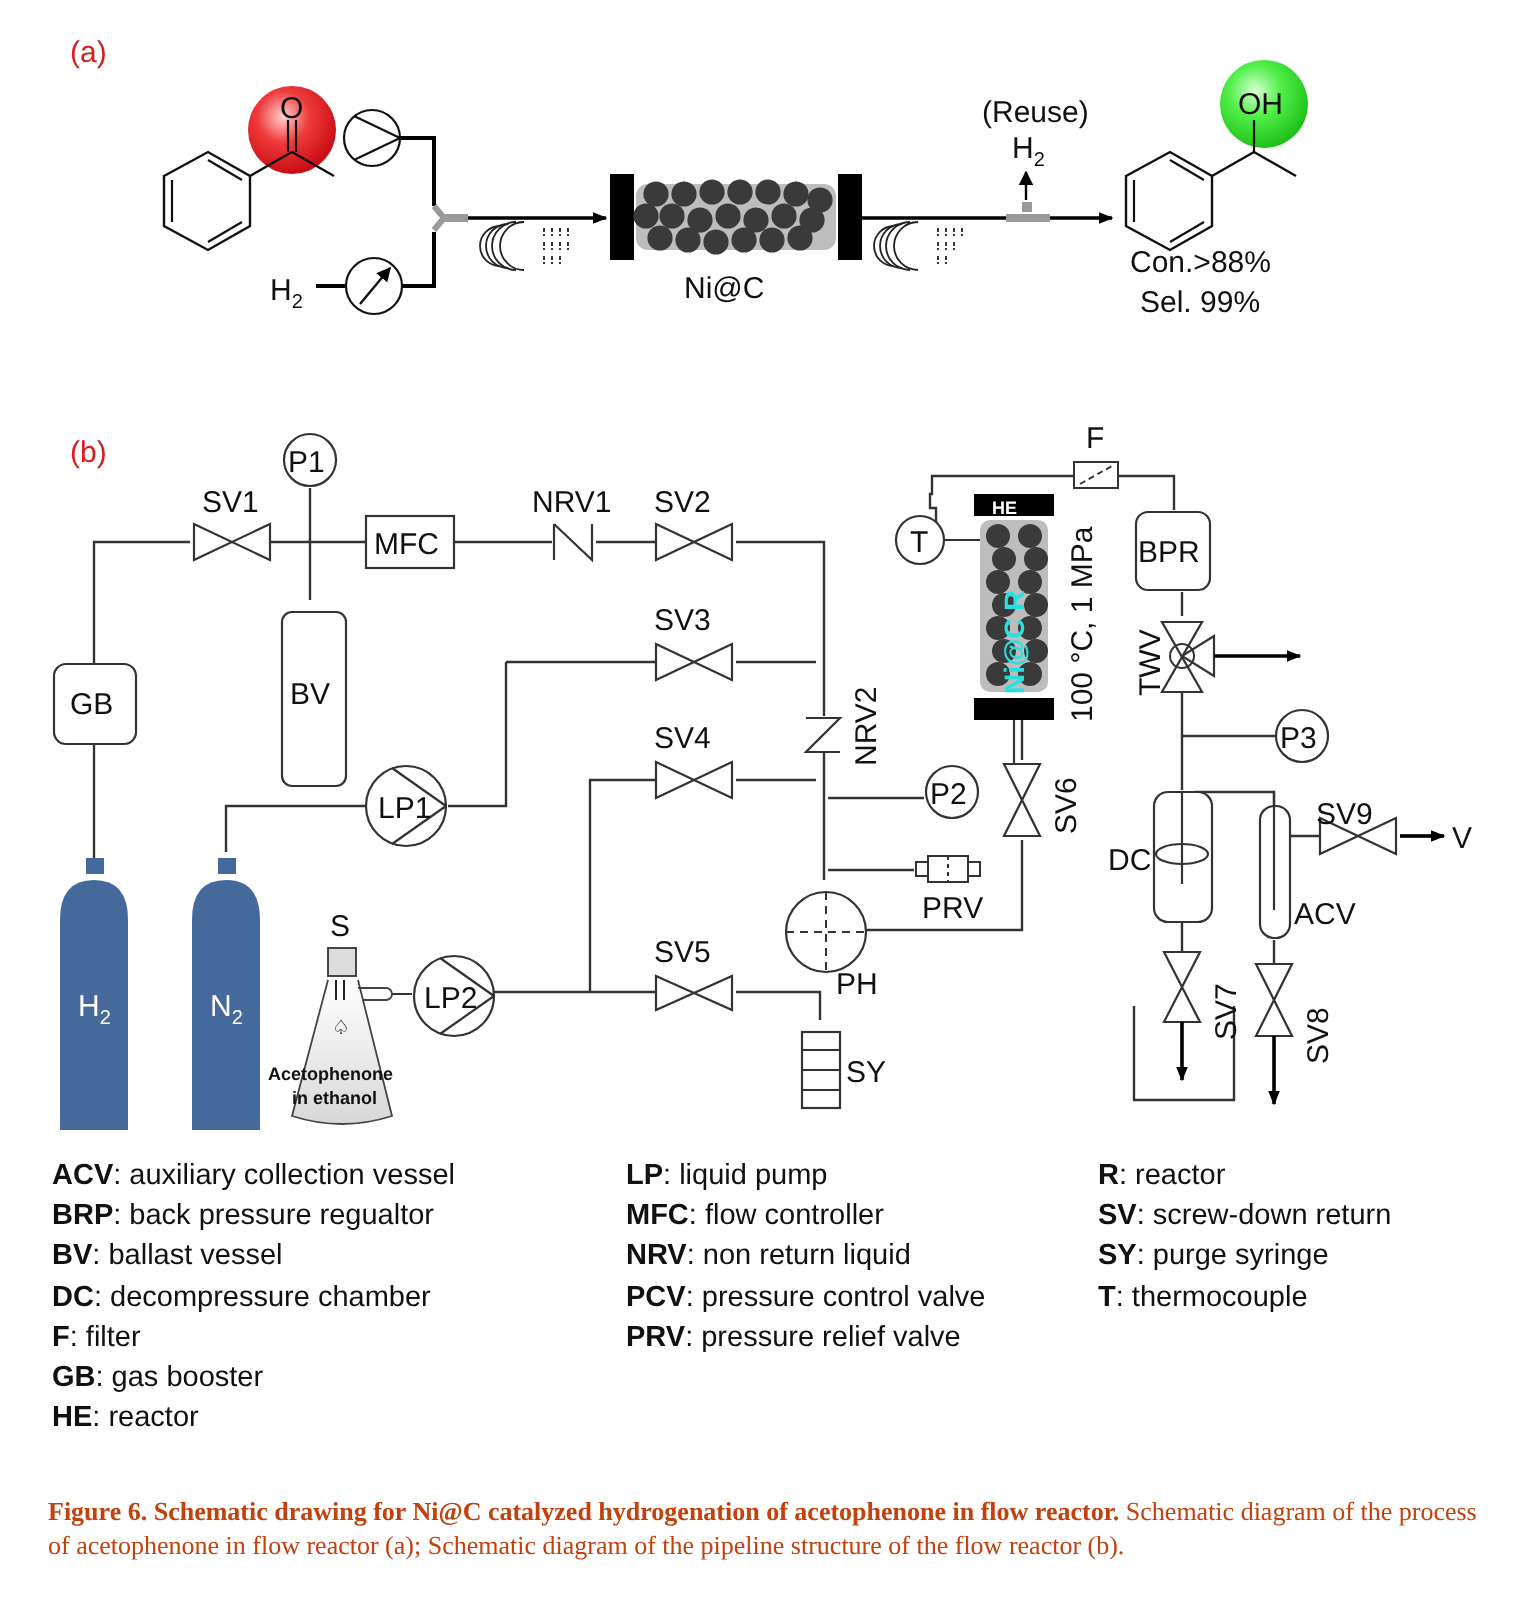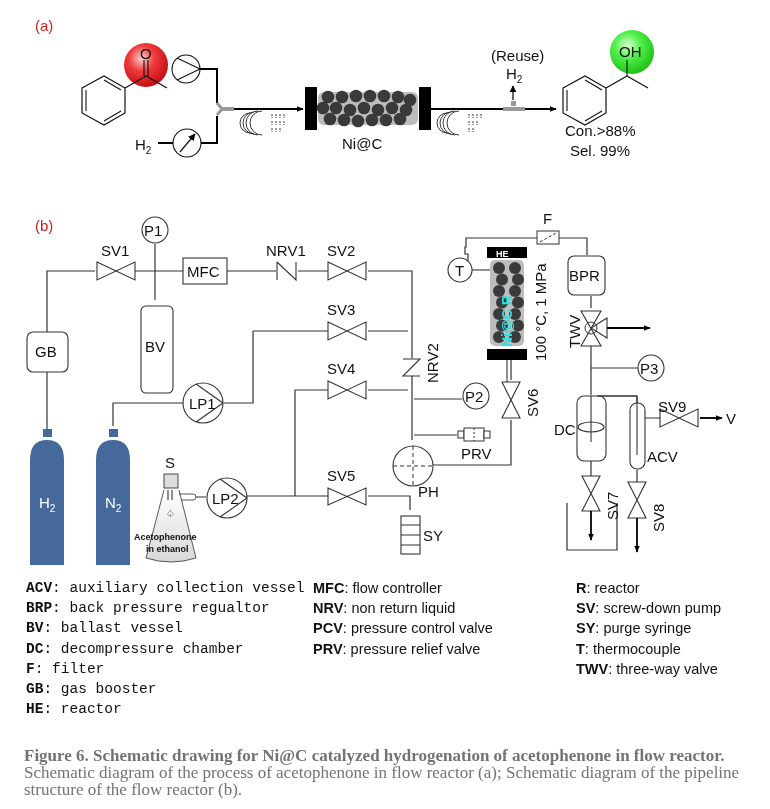--- a/index.html
+++ b/index.html
@@ -5,24 +5,24 @@
   html,body{margin:0;padding:0;background:#fff;}
   body{width:770px;height:809px;position:relative;overflow:hidden;font-family:"Liberation Sans",sans-serif;color:#111;}
   #diagram{position:absolute;left:0;top:0;width:770px;height:575px;}
   #diagram text{font-family:"Liberation Sans",sans-serif;}
   .lbl{font-size:15px;fill:#111;}
   .panel{font-size:15px;fill:#d42020;}
   .ln{stroke:#333;stroke-width:1.2;fill:none;}
   .lnb{stroke:#000;stroke-width:2;fill:none;}
   .legend{position:absolute;top:578px;font-size:14.5px;line-height:20.2px;}
   .legend .row b{font-weight:bold;}
-  #legend-col1{left:26px;font-family:Liberation Mono, monospace;}
+  #legend-col1{left:26px;}
   #legend-col2{left:313px;}
-  #legend-col3{left:576px;}
-  #caption{position:absolute;left:24px;top:747px;width:725px;font-family:"Liberation Serif",serif;font-size:17px;line-height:17px;color:#737373;}
+  #legend-col3{left:549px;}
+  #caption{position:absolute;left:24px;top:747px;width:725px;font-family:"Liberation Serif",serif;font-size:13px;line-height:17px;color:#c2410c;}
   #caption b{font-weight:bold;}
 </style>
 </head>
 <body>
 
 <svg id="diagram" viewBox="0 0 770 575" xmlns="http://www.w3.org/2000/svg">
   <defs>
     <radialGradient id="gRed" cx="40%" cy="35%" r="65%">
       <stop offset="0%" stop-color="#ffd0d0"></stop>
         <stop offset="45%" stop-color="#ef3b3b"></stop>
@@ -384,26 +384,26 @@
 <div class="legend" id="legend-col1">
     <div class="row"><b>ACV</b><span>: auxiliary collection vessel</span></div>
     <div class="row"><b>BRP</b><span>: back pressure regualtor</span></div>
     <div class="row"><b>BV</b><span>: ballast vessel</span></div>
     <div class="row"><b>DC</b><span>: decompressure chamber</span></div>
     <div class="row"><b>F</b><span>: filter</span></div>
     <div class="row"><b>GB</b><span>: gas booster</span></div>
     <div class="row"><b>HE</b><span>: reactor</span></div>
   </div>
 <div class="legend" id="legend-col2">
+    <div class="row"><b>LP</b><span>: liquid pump</span></div>
     <div class="row"><b>MFC</b><span>: flow controller</span></div>
     <div class="row"><b>NRV</b><span>: non return liquid</span></div>
     <div class="row"><b>PCV</b><span>: pressure control valve</span></div>
     <div class="row"><b>PRV</b><span>: pressure relief valve</span></div>
   </div>
 <div class="legend" id="legend-col3">
     <div class="row"><b>R</b><span>: reactor</span></div>
-    <div class="row"><b>SV</b><span>: screw-down pump</span></div>
+    <div class="row"><b>SV</b><span>: screw-down return</span></div>
     <div class="row"><b>SY</b><span>: purge syringe</span></div>
     <div class="row"><b>T</b><span>: thermocouple</span></div>
-    <div class="row"><b>TWV</b><span>: three-way valve</span></div>
   </div>
 
 <div id="caption"><b>Figure 6. Schematic drawing for Ni@C catalyzed hydrogenation of acetophenone in flow reactor.</b><span> Schematic diagram of the process of acetophenone in flow reactor (a); Schematic diagram of the pipeline structure of the flow reactor (b).</span></div>
 
 </body></html>

